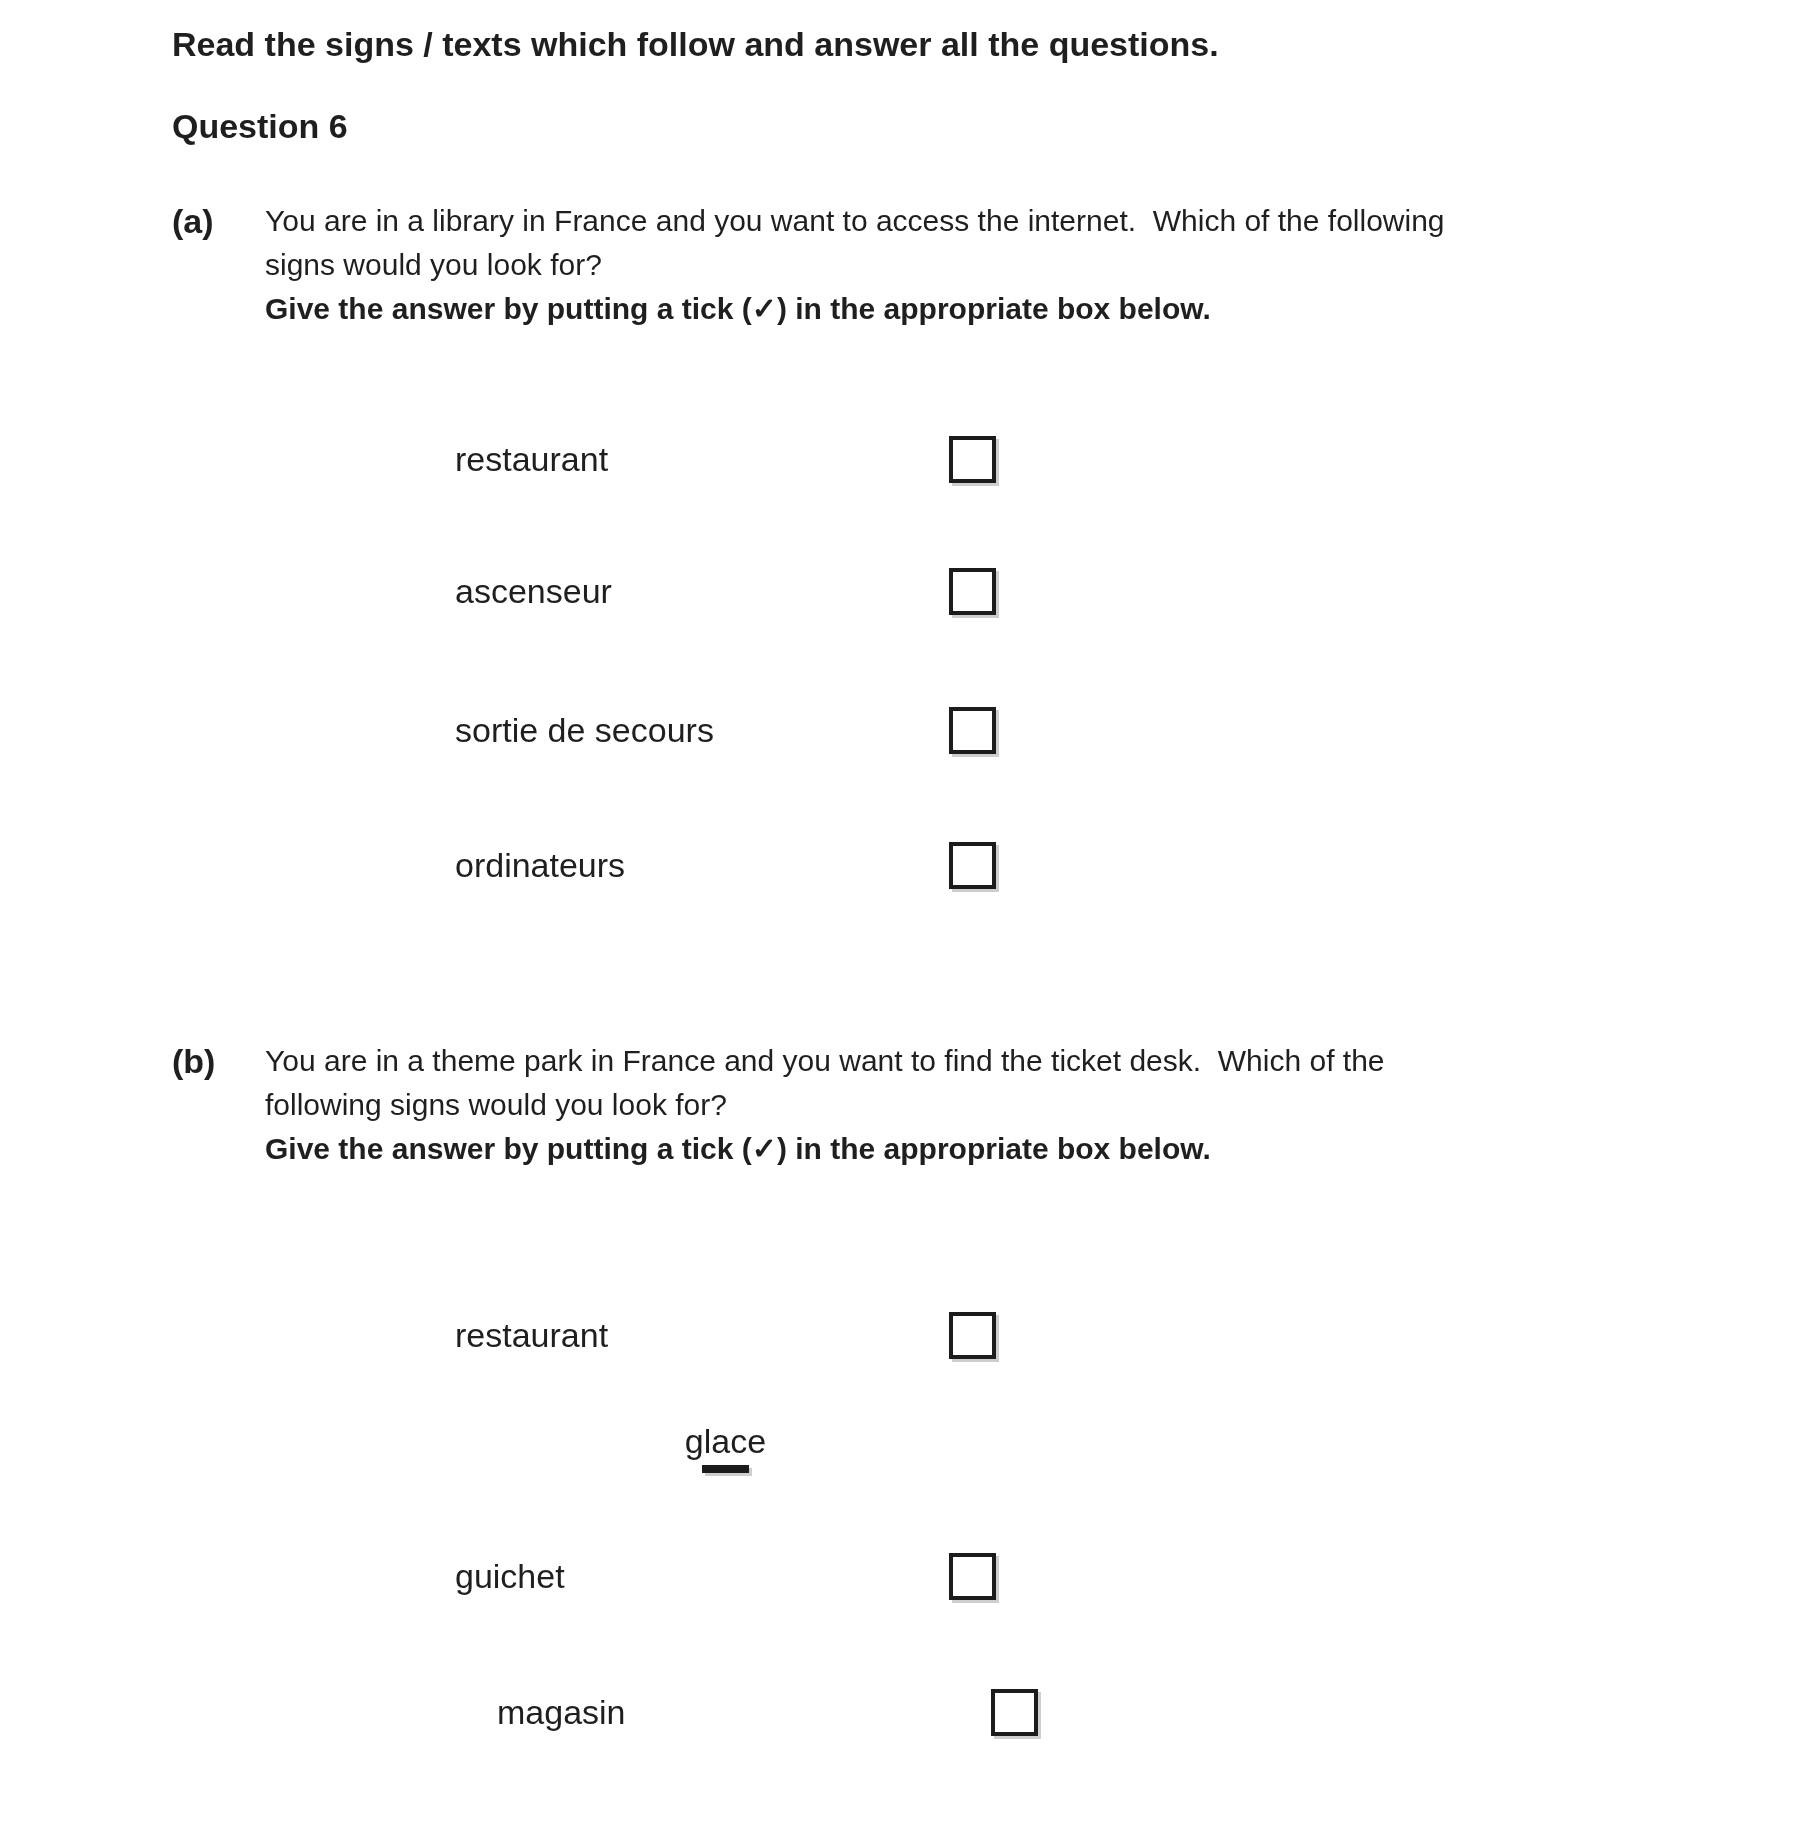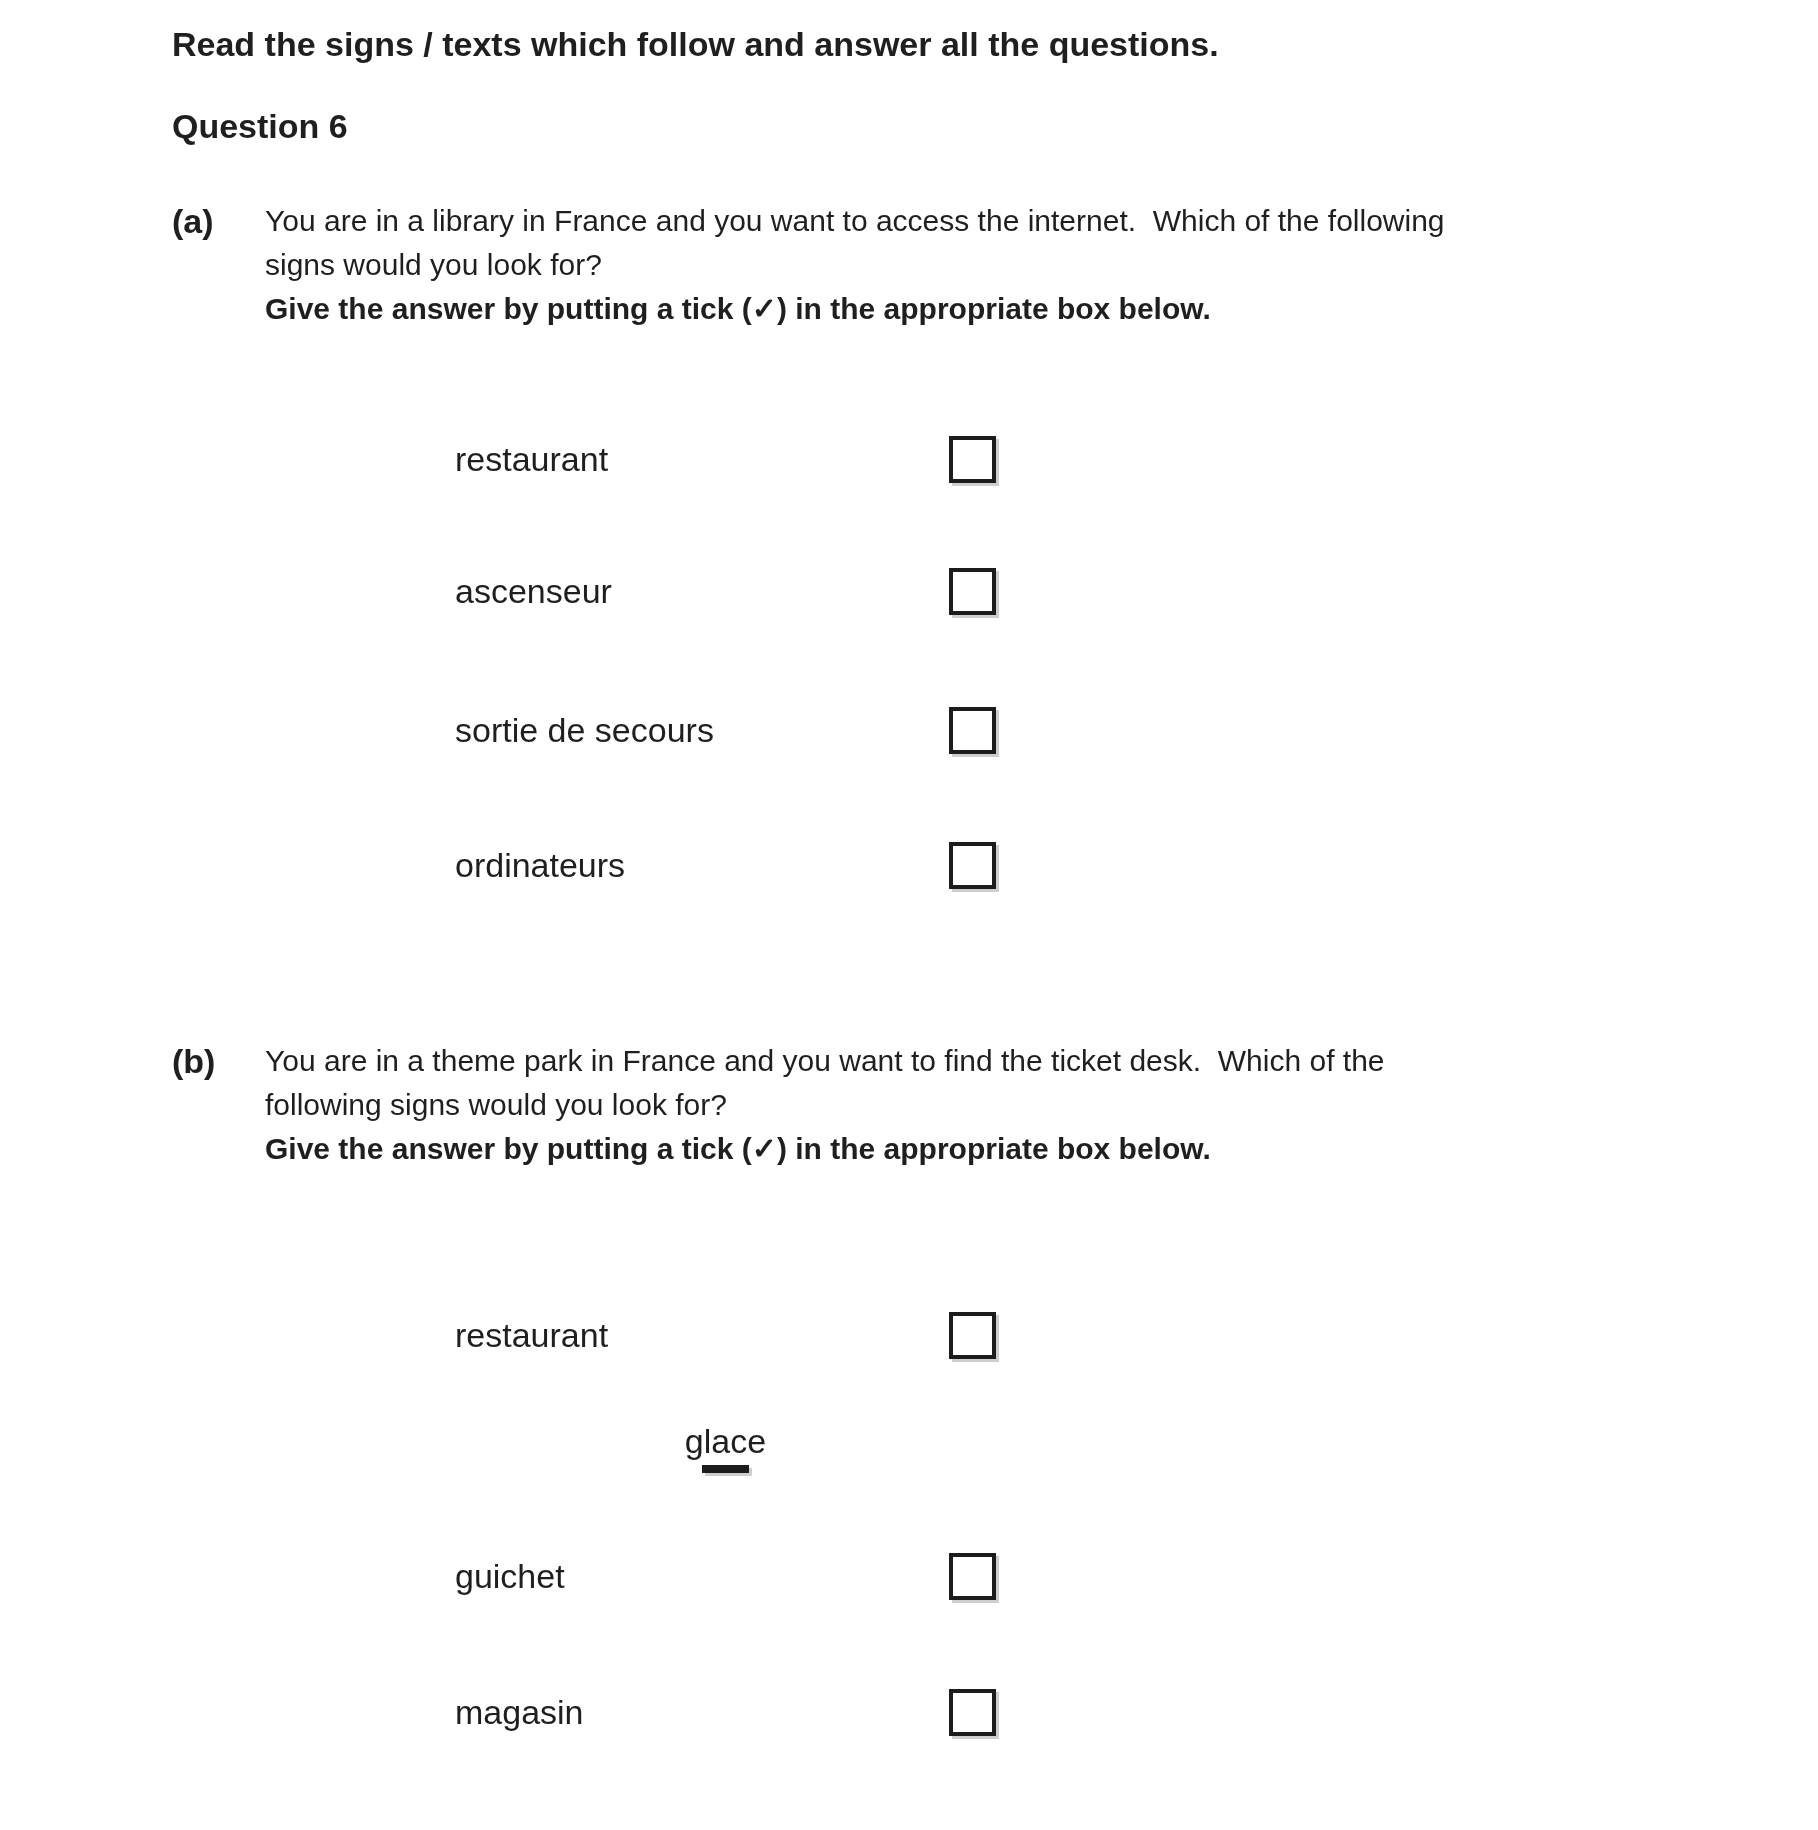--- a/index.html
+++ b/index.html
@@ -87,21 +87,21 @@
     cursor: pointer;
   }
   
   .row-a0 { top: 436px; }
   .row-a1 { top: 568px; }
   .row-a2 { top: 707px; }
   .row-a3 { top: 842px; }
   .row-b0 { top: 1282px; margin-top: 30px; }
   .row-b1 { top: 1418px; flex-direction: column; }
   .row-b2 { top: 1553px; }
-  .row-b3 { top: 1689px; }
+  .row-b3 { top: 1689px; margin-left: 42px; }
 </style>
 </head>
 <body>
 
 <div class="page">
 
   <div class="intro-heading">Read the signs / texts which follow and answer all the questions.</div>
 
   <div class="question-title">Question 6</div>
 

